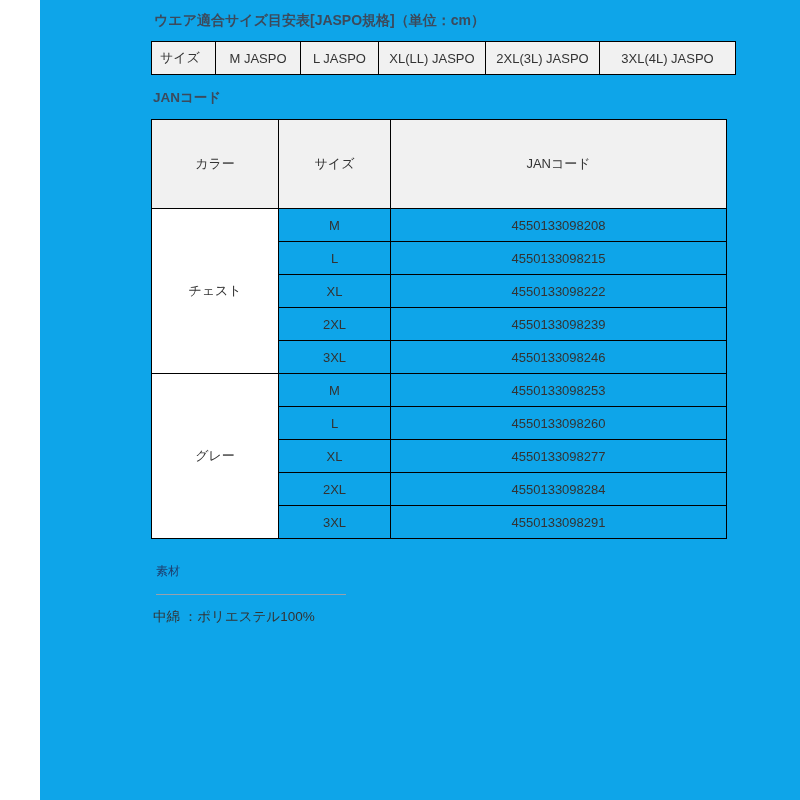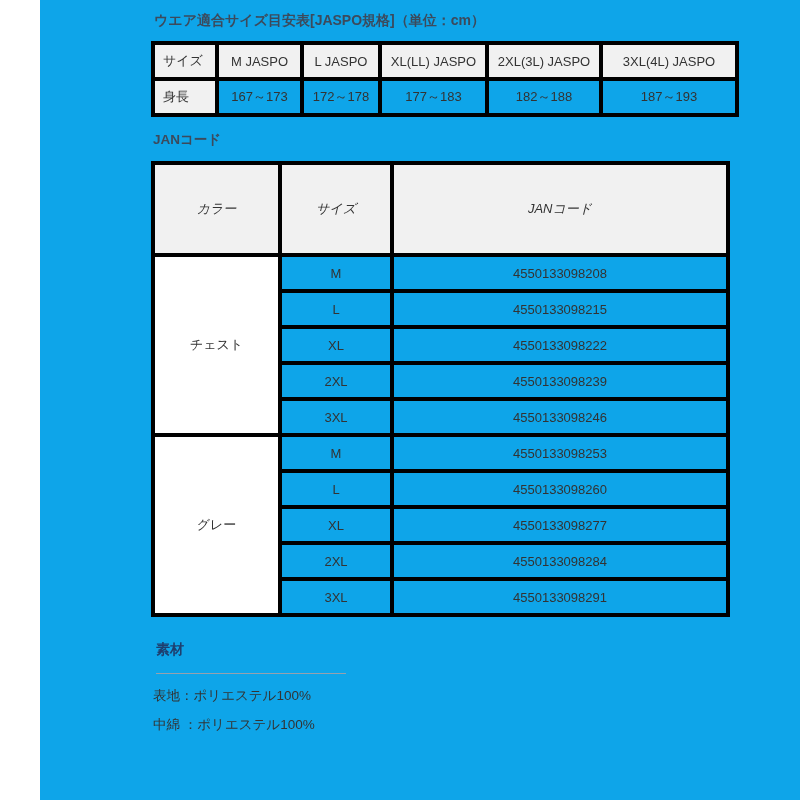--- a/index.html
+++ b/index.html
@@ -29,21 +29,21 @@
     font-weight: bold;
     color: #3c4a5c;
   }
   table {
     border-collapse: collapse;
     table-layout: fixed;
     font-size: 13px;
     color: #333333;
   }
   td, th {
-    border: 4px solid #000000;
+    border: 1px solid #000000;
     height: 32px;
     padding: 0 4px;
     font-weight: normal;
     text-align: center;
     vertical-align: middle;
     overflow: hidden;
     white-space: nowrap;
   }
   
   .size-table { width: 584px; }
@@ -59,27 +59,27 @@
     color: #333333;
   }
   .jan-label {
     margin: 14px 0 12px 2px;
     font-size: 13.5px;
     font-weight: bold;
     color: #3c4a5c;
   }
   
   .jan-table { width: 575px; }
-  .jan-table thead th { background: #f1f1f1; height: 88px; font-style: italic; }
+  .jan-table thead th { background: #f1f1f1; height: 88px; }
   .jan-table .color-cell { background: #ffffff; }
   
   .material-heading {
     margin: 24px 0 0 5px;
-    font-size: 14px;
-    font-weight: bold;
+    font-size: 12px;
+    font-weight: normal;
     color: #1e3e6e;
   }
   .material-rule {
     width: 190px;
     height: 0;
     border: none;
     border-top: 1px solid #97a1ad;
     margin: 14px 0 8px 5px;
   }
   .material-line {
@@ -110,28 +110,20 @@
         <tr>
           <th class="corner-header">サイズ</th>
           <th>M JASPO</th>
           <th>L JASPO</th>
           <th>XL(LL) JASPO</th>
           <th>2XL(3L) JASPO</th>
           <th>3XL(4L) JASPO</th>
         </tr>
       </thead>
       <tbody>
-        <tr>
-          <td class="row-label">身長</td>
-          <td>167～173</td>
-          <td>172～178</td>
-          <td>177～183</td>
-          <td>182～188</td>
-          <td>187～193</td>
-        </tr>
       </tbody>
     </table>
 
 
     <div class="jan-label">JANコード</div>
 
     <table class="jan-table">
       <colgroup>
         <col style="width:127px">
           <col style="width:112px">
@@ -185,17 +177,16 @@
         </tr>
         <tr>
           <td>3XL</td>
           <td>4550133098291</td>
         </tr>
       </tbody>
     </table>
 
     <div class="material-heading">素材</div>
     <div class="material-rule"></div>
-    <p class="material-line">表地：ポリエステル100%</p>
     <p class="material-line">中綿 ：ポリエステル100%</p>
 
   </div>
 </div>
 
 </body></html>

